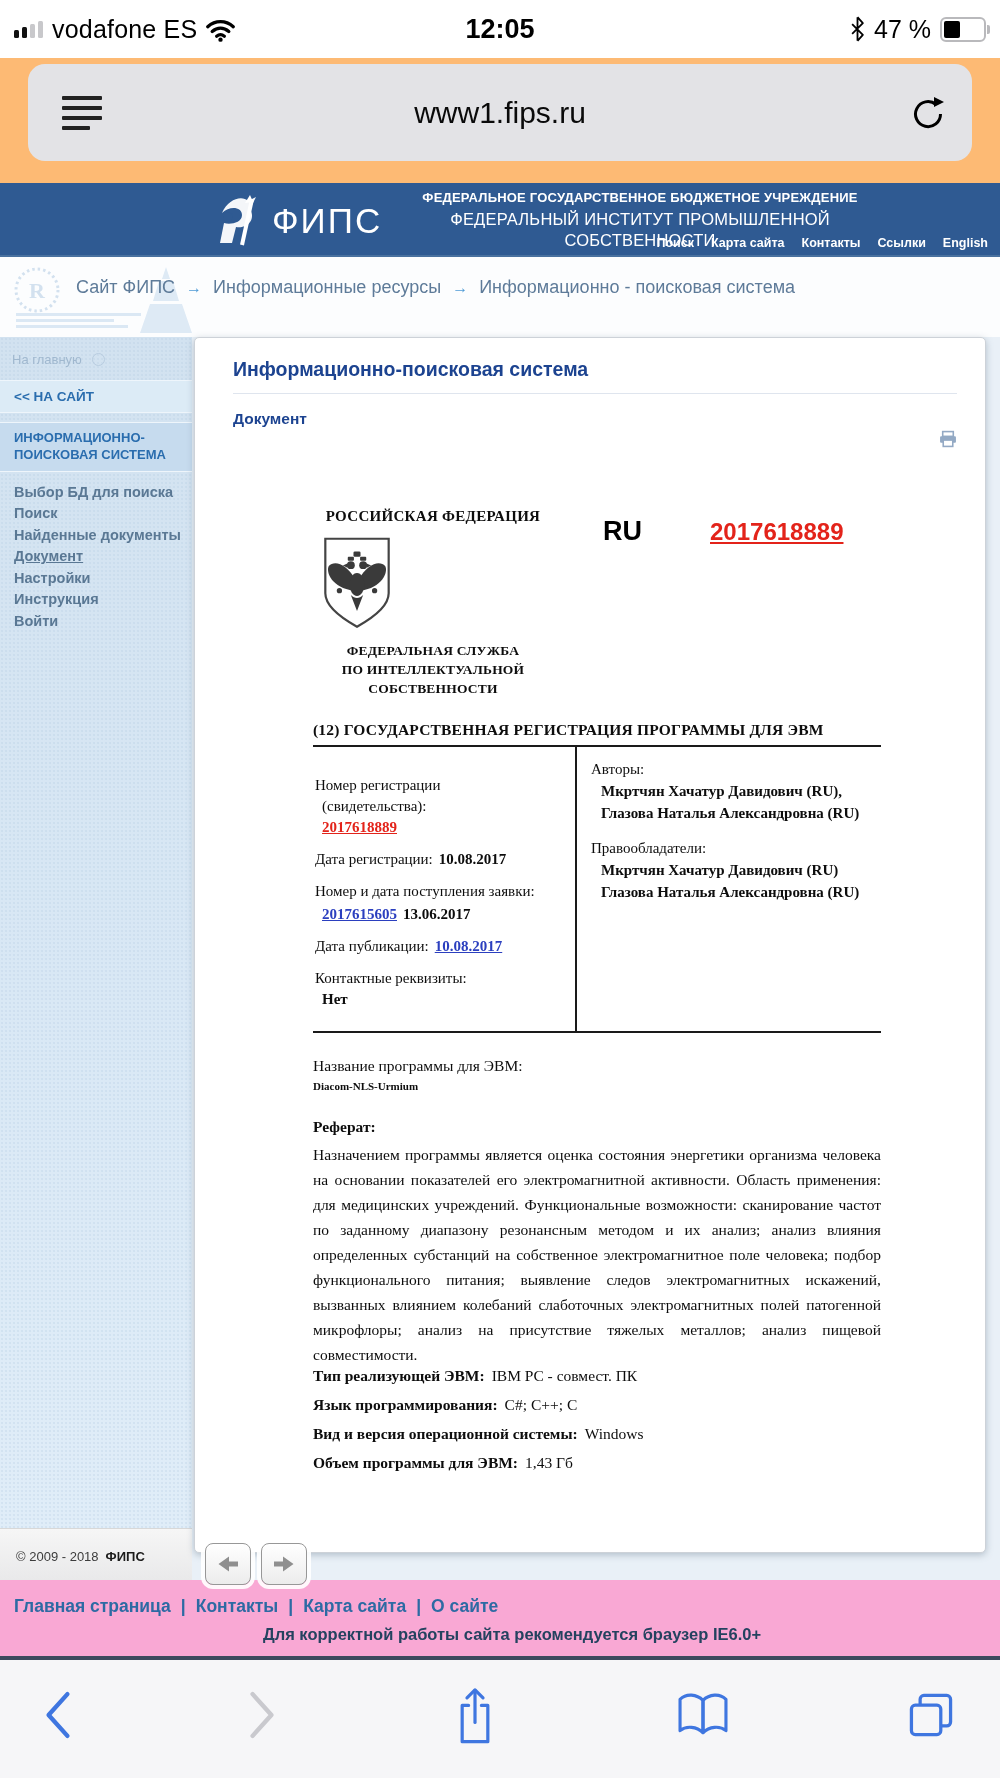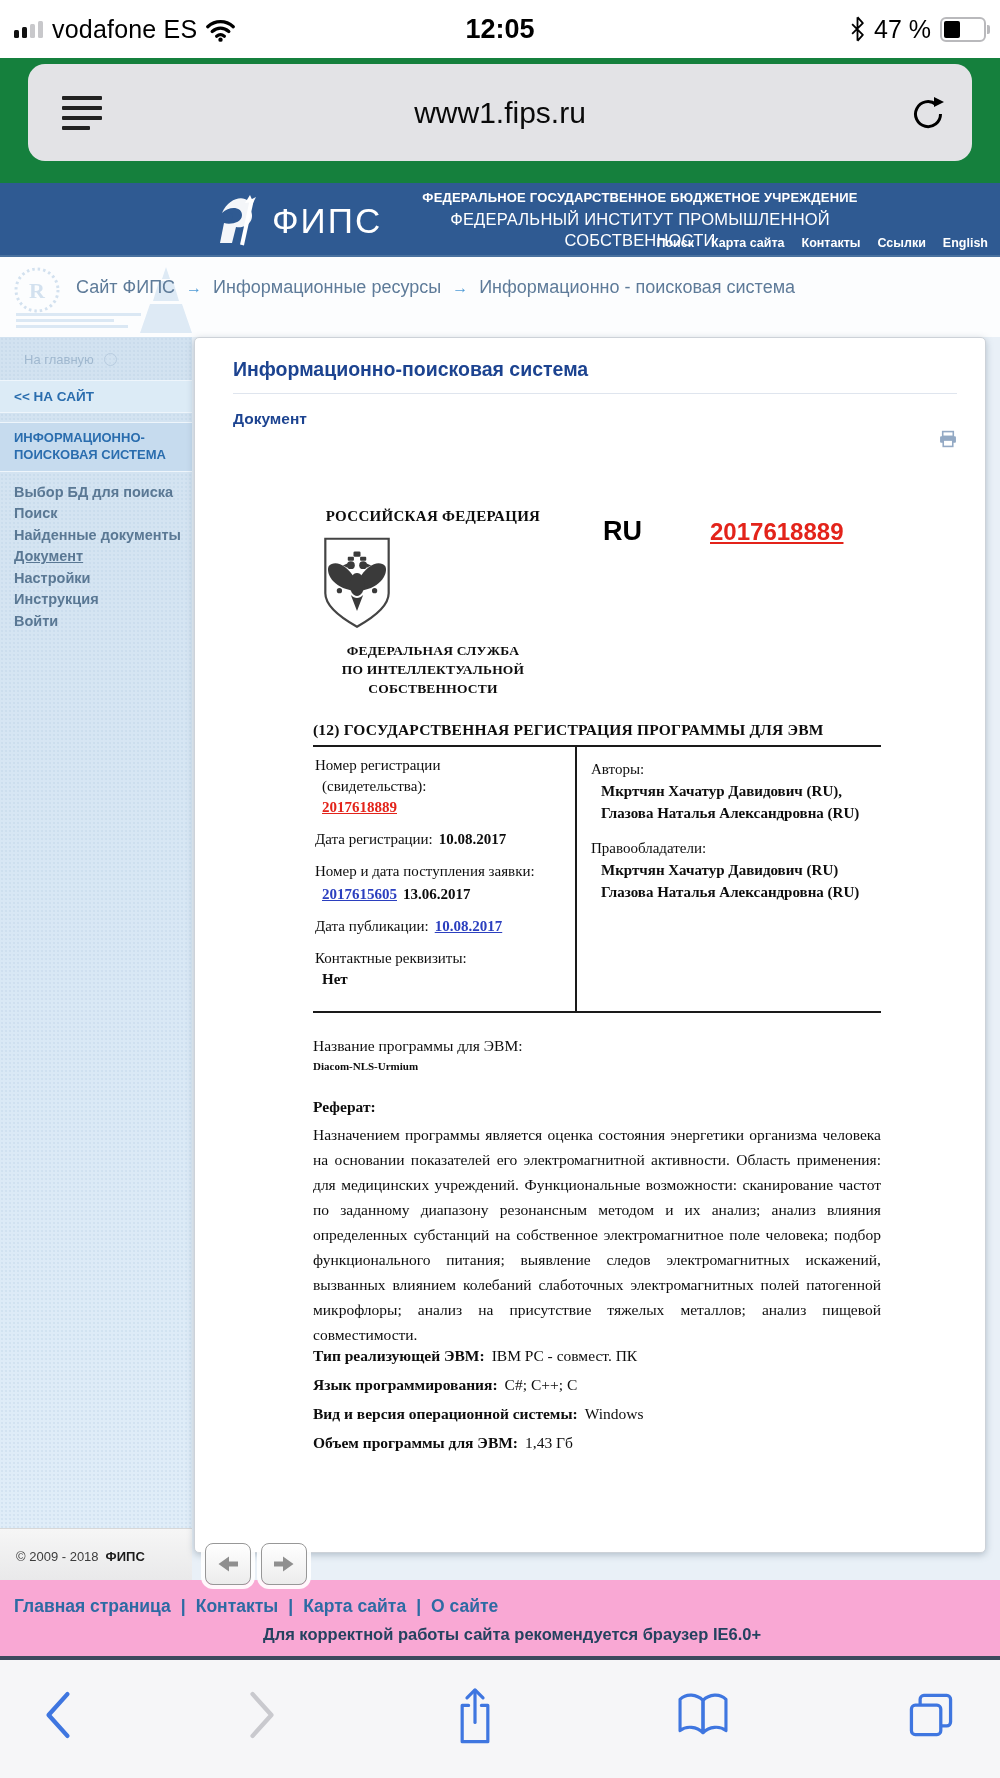--- a/index.html
+++ b/index.html
@@ -18,21 +18,21 @@
   .sig-bars i:nth-child(4){height:17px;background:#c8c8cb;}
   .carrier{font-size:25px;color:#000;margin-left:9px;letter-spacing:.2px;}
   .wifi{margin-left:8px;margin-top:3px;}
   .sb-time{position:absolute;left:0;right:0;text-align:center;font-size:27px;font-weight:bold;color:#000;}
   .sb-right{margin-left:auto;display:flex;align-items:center;gap:9px;z-index:2;}
   .pct{font-size:25px;color:#000;}
   .bat{width:42px;height:21px;border:2px solid #b9b9bc;border-radius:6px;position:relative;}
   .bat-fill{position:absolute;left:2px;top:2px;bottom:2px;width:16px;background:#000;border-radius:2px;}
   .bat-nub{position:absolute;right:-6px;top:6px;width:3px;height:9px;background:#b9b9bc;border-radius:0 2px 2px 0;}
   
-  .url-row{height:125px;background:#15803d;display:flex;align-items:stretch;}
+  .url-row{height:125px;background:#fdba74;display:flex;align-items:stretch;}
   .url-field{flex:1;margin:6px 28px 22px 28px;background:#e3e3e6;border-radius:17px;position:relative;display:flex;align-items:center;}
   .reader{position:absolute;left:34px;display:flex;flex-direction:column;gap:6px;cursor:pointer;}
   .reader i{display:block;height:4px;background:#222;border-radius:1px;width:40px;}
   .reader i:last-child{width:28px;}
   .url-text{width:100%;text-align:center;font-size:30px;color:#0a0a0a;}
   .reload{position:absolute;right:26px;top:50%;transform:translateY(-50%);}
   
   .site-header{height:74px;background:var(--header-blue,#2f5a92);position:relative;border-bottom:2px solid #49719f;box-sizing:border-box;color:#fff;}
   .logo{position:absolute;left:212px;top:10px;display:flex;align-items:center;gap:8px;}
   .logo-text{font-size:35px;letter-spacing:2px;color:#fff;font-weight:400;}
@@ -53,21 +53,21 @@
   .breadcrumb{position:absolute;left:76px;top:20px;font-size:18px;color:#5e7b99;z-index:2;}
   .breadcrumb .bc-item{cursor:pointer;}
   .bc-sep{color:#4f9bd6;margin:0 11px;font-size:16px;}
   
   .content-row{height:1243px;display:flex;background:#e9f0f7;position:relative;}
   .sidebar-col{width:192px;display:flex;flex-direction:column;flex:none;}
   .sidebar{flex:1;background:
       radial-gradient(rgba(178,202,224,.28) 1px, transparent 1px),
       linear-gradient(180deg,#d2e2f0 0%,#d9e8f5 55%,#e0edf8 100%);
     background-size:4px 4px,100% 100%;}
-  .side-home{padding:15px 0 13px 24px;color:#a0b8cf;font-size:13px;display:flex;align-items:center;cursor:pointer;}
+  .side-home{padding:15px 0 13px 12px;color:#a0b8cf;font-size:13px;display:flex;align-items:center;cursor:pointer;}
   .home-circ{display:inline-block;width:11px;height:11px;border:1.5px solid #b9cde0;border-radius:50%;margin-left:10px;}
   .side-tosite{background:#dcebf6;border-top:1px solid #eef5fb;border-bottom:1px solid #eef5fb;padding:8px 14px;color:#2a6dae;font-weight:bold;font-size:13.5px;cursor:pointer;}
   .side-gap{height:9px;}
   .side-section{background:#c6dbee;border-top:1px solid #eef5fb;border-bottom:1px solid #eef5fb;padding:7px 26px 7px 14px;color:#2a6dae;font-weight:bold;font-size:13px;line-height:1.3;}
   .side-items{padding:10px 0 0 14px;}
   .side-item{font-size:14.5px;font-weight:bold;color:#5a7894;line-height:21.5px;cursor:pointer;}
   .side-item.active{text-decoration:underline;}
   .copyright-strip{height:52px;background:linear-gradient(180deg,#f6f6f6,#e9e9ea);border-top:1px solid #d8d8d8;box-sizing:border-box;padding:20px 0 0 16px;font-size:13px;color:#3c3c3c;}
   .copyright-strip b{color:#1b1b1b;margin-left:7px;font-size:13px;}
   .main-col{flex:1;display:flex;align-items:flex-start;}
@@ -79,21 +79,21 @@
   
   .doc{margin:80px 0 0 118px;width:568px;font-family:"Liberation Serif",serif;color:#0d0d0d;}
   .doc-head{display:flex;align-items:flex-start;}
   .arms-block{width:240px;text-align:center;flex:none;}
   .country{font-size:15px;font-weight:bold;letter-spacing:.3px;}
   .agency{font-size:13.5px;font-weight:bold;line-height:1.4;margin-top:8px;letter-spacing:.2px;}
   .ru-code{font-family:"Liberation Sans",sans-serif;font-size:27px;font-weight:bold;margin:8px 0 0 50px;color:#000;}
   .reg-big{font-family:"Liberation Sans",sans-serif;font-size:24px;font-weight:bold;color:var(--doc-red,#e3231a);text-decoration:underline;margin:10px 0 0 68px;cursor:pointer;}
   .doc-type{font-size:15.5px;font-weight:bold;margin-top:22px;letter-spacing:.2px;}
   .doc-table{display:flex;border-top:2px solid #1a1a1a;border-bottom:2px solid #1a1a1a;margin-top:6px;}
-  .dt-left{width:252px;flex:none;padding:8px 8px 10px 2px;font-size:15px;line-height:21px;}
+  .dt-left{width:252px;flex:none;padding:28px 8px 10px 2px;font-size:15px;line-height:21px;}
   .dt-right{flex:1;border-left:2px solid #1a1a1a;padding:12px 0 10px 14px;font-size:15px;line-height:21px;}
   .doc p{margin:0 0 11px 0;}
   .indent1{padding-left:7px;}
   .red-link{color:var(--doc-red,#e3231a);font-weight:bold;text-decoration:underline;cursor:pointer;}
   .blue-link{color:#2b3fbf;font-weight:bold;text-decoration:underline;cursor:pointer;}
   .bname{font-weight:bold;}
   .names div{font-weight:bold;padding-left:10px;line-height:22px;}
   .ml6{margin-left:6px;}
   .pname-label{font-size:15.5px;margin-top:24px;}
   .pname{font-size:11px;font-weight:bold;margin-top:5px;}

